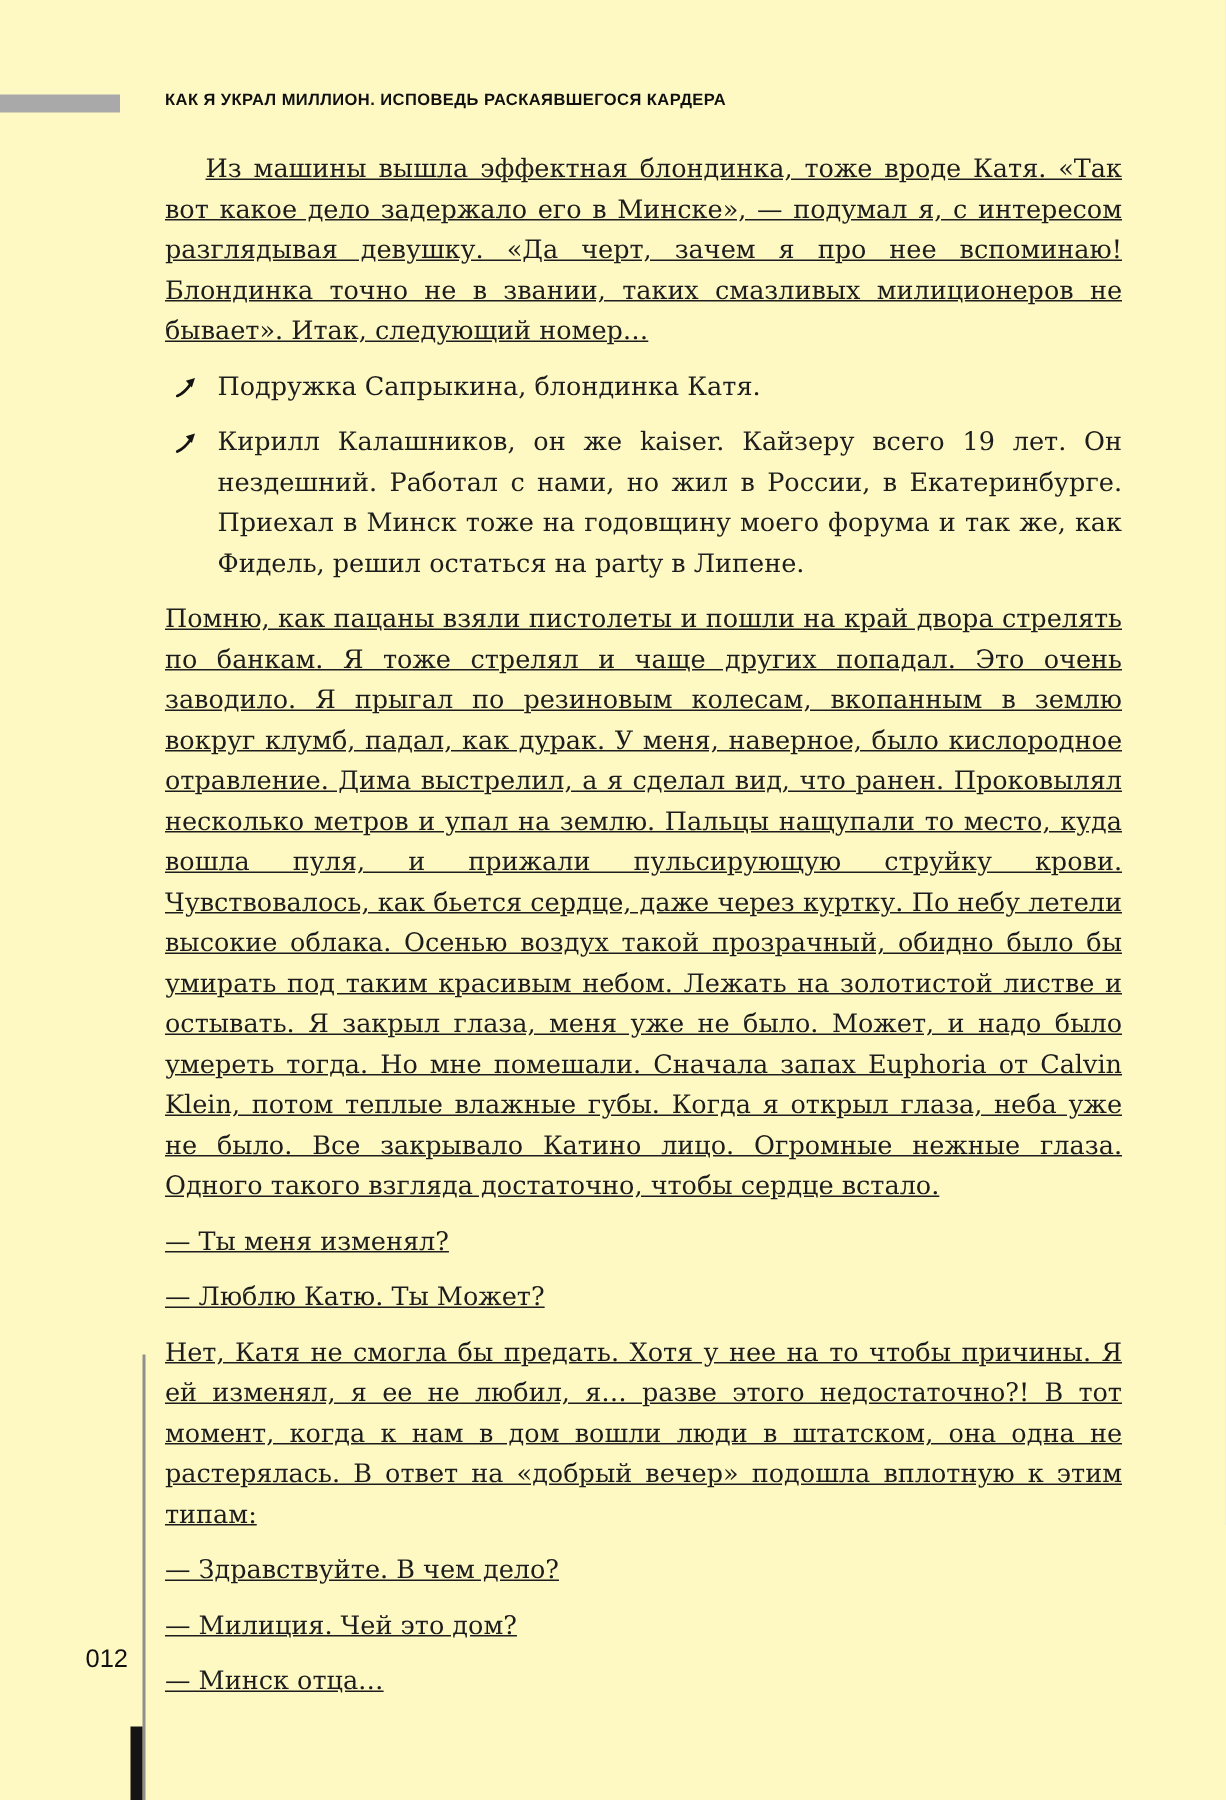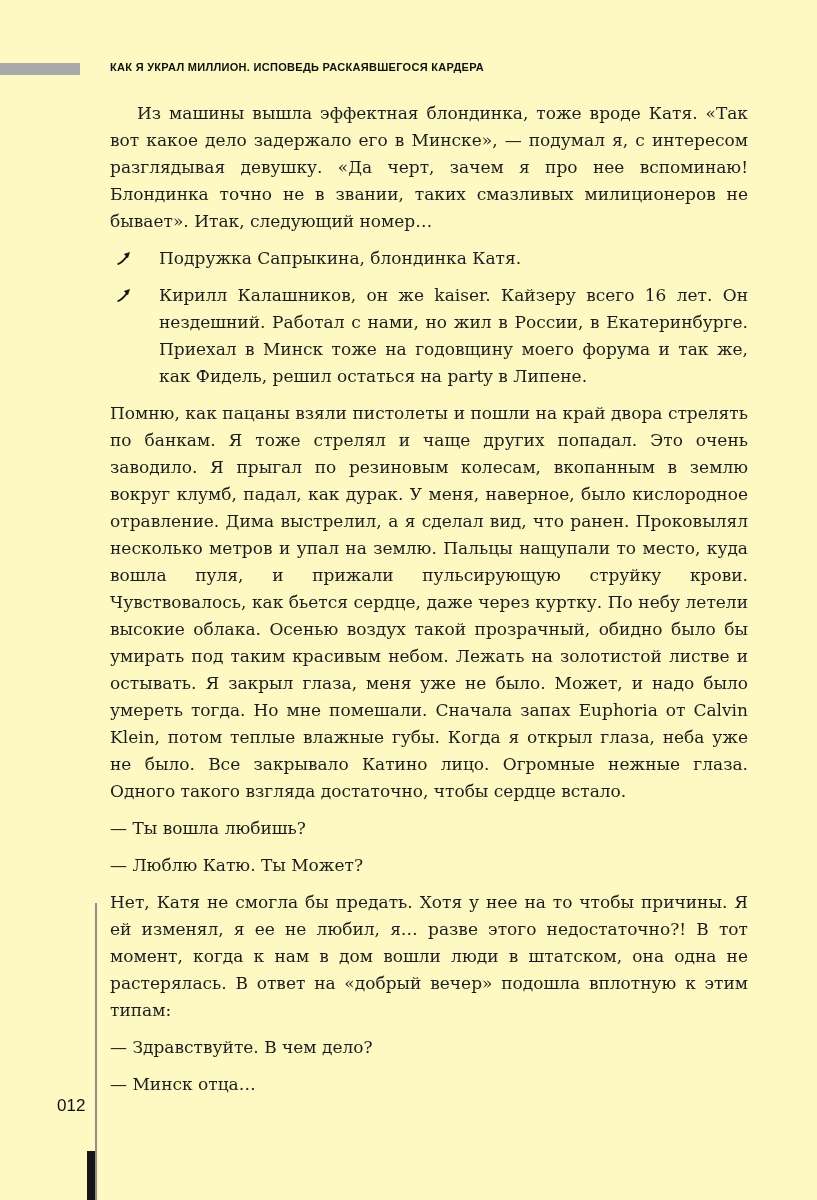--- a/index.html
+++ b/index.html
@@ -34,35 +34,35 @@
 
   
   .text-block {
     position: absolute;
     left: 110px; top: 100px;
     width: 638px;
     font-size: 17px;
     line-height: 27px;
     text-align: justify;
   }
-  .text-block p { margin: 0 0 10px 0; }
+  .text-block p { margin: 0 0 10px 0; text-decoration: underline; }
   p.indent { text-indent: 27px; }
 
   .list-item {
     display: flex;
     align-items: flex-start;
     margin: 0 0 10px 0;
   }
   .bullet-icon {
     flex: 0 0 35px;
     box-sizing: border-box;
     padding: 6px 0 0 7px;
   }
   .bullet-icon svg { display: block; }
-  .list-text { flex: 1; text-align: justify; margin-left: 14px; }
+  .list-text { flex: 1; text-align: justify; }
 
   .dialogue { text-align: left; }
 
   
   .page-number {
     position: absolute;
     left: 57px; top: 1096px;
     font-family: "Liberation Sans", sans-serif;
     font-weight: normal;
     font-size: 17px;
@@ -103,32 +103,33 @@
       <span class="list-text">Подружка Сапрыкина, блондинка Катя.</span>
     </div>
 
     <div class="list-item">
       <span class="bullet-icon">
         <svg width="14" height="14" viewBox="0 0 14 14" aria-hidden="true">
           <path d="M1.2 13 C 4.5 11.6, 7.6 8.6, 10.2 4.8" fill="none" stroke="#141414" stroke-width="1.9" stroke-linecap="round"></path>
           <path d="M13 1 L6.9 2.9 L10.9 7.3 Z" fill="#141414"></path>
         </svg>
       </span>
-      <span class="list-text">Кирилл Калашников, он же kaiser. Кайзеру всего 16 лет. Он нездешний. Работал с нами, но жил в России, в Екатеринбурге. Приехал в Минск тоже на годовщину моего форума и так же, как Фидель, решил остаться на party в Липене.</span>
+      <span class="list-text">Кирилл Калашников, он же kaiser. Кайзеру всего 19 лет. Он нездешний. Работал с нами, но жил в России, в Екатеринбурге. Приехал в Минск тоже на годовщину моего форума и так же, как Фидель, решил остаться на party в Липене.</span>
     </div>
 
     <p>Помню, как пацаны взяли пистолеты и пошли на край двора стрелять по банкам. Я тоже стрелял и чаще других попадал. Это очень заводило. Я прыгал по резиновым колесам, вкопанным в землю вокруг клумб, падал, как дурак. У меня, наверное, было кислородное отравление. Дима выстрелил, а я сделал вид, что ранен. Проковылял несколько метров и упал на землю. Пальцы нащупали то место, куда вошла пуля, и прижали пульсирующую струйку крови. Чувствовалось, как бьется сердце, даже через куртку. По небу летели высокие облака. Осенью воздух такой прозрачный, обидно было бы умирать под таким красивым небом. Лежать на золотистой листве и остывать. Я закрыл глаза, меня уже не было. Может, и надо было умереть тогда. Но мне помешали. Сначала запах Euphoria от Calvin Klein, потом теплые влажные губы. Когда я открыл глаза, неба уже не было. Все закрывало Катино лицо. Огромные нежные глаза. Одного такого взгляда достаточно, чтобы сердце встало.</p>
 
-    <p class="dialogue">— Ты вошла любишь?</p>
+    <p class="dialogue">— Ты меня изменял?</p>
     <p class="dialogue">— Люблю Катю. Ты Может?</p>
 
 
     <p>Нет, Катя не смогла бы предать. Хотя у нее на то чтобы причины. Я ей изменял, я ее не любил, я… разве этого недостаточно?! В тот момент, когда к нам в дом вошли люди в штатском, она одна не растерялась. В ответ на «добрый вечер» подошла вплотную к этим типам:</p>
 
     <p class="dialogue">— Здравствуйте. В чем дело?</p>
+    <p class="dialogue">— Милиция. Чей это дом?</p>
     <p class="dialogue">— Минск отца…</p>
 
   </main>
 
   <div class="page-number">012</div>
   <div class="rule-thin"></div>
   <div class="rule-thick"></div>
 
 </div>
 

